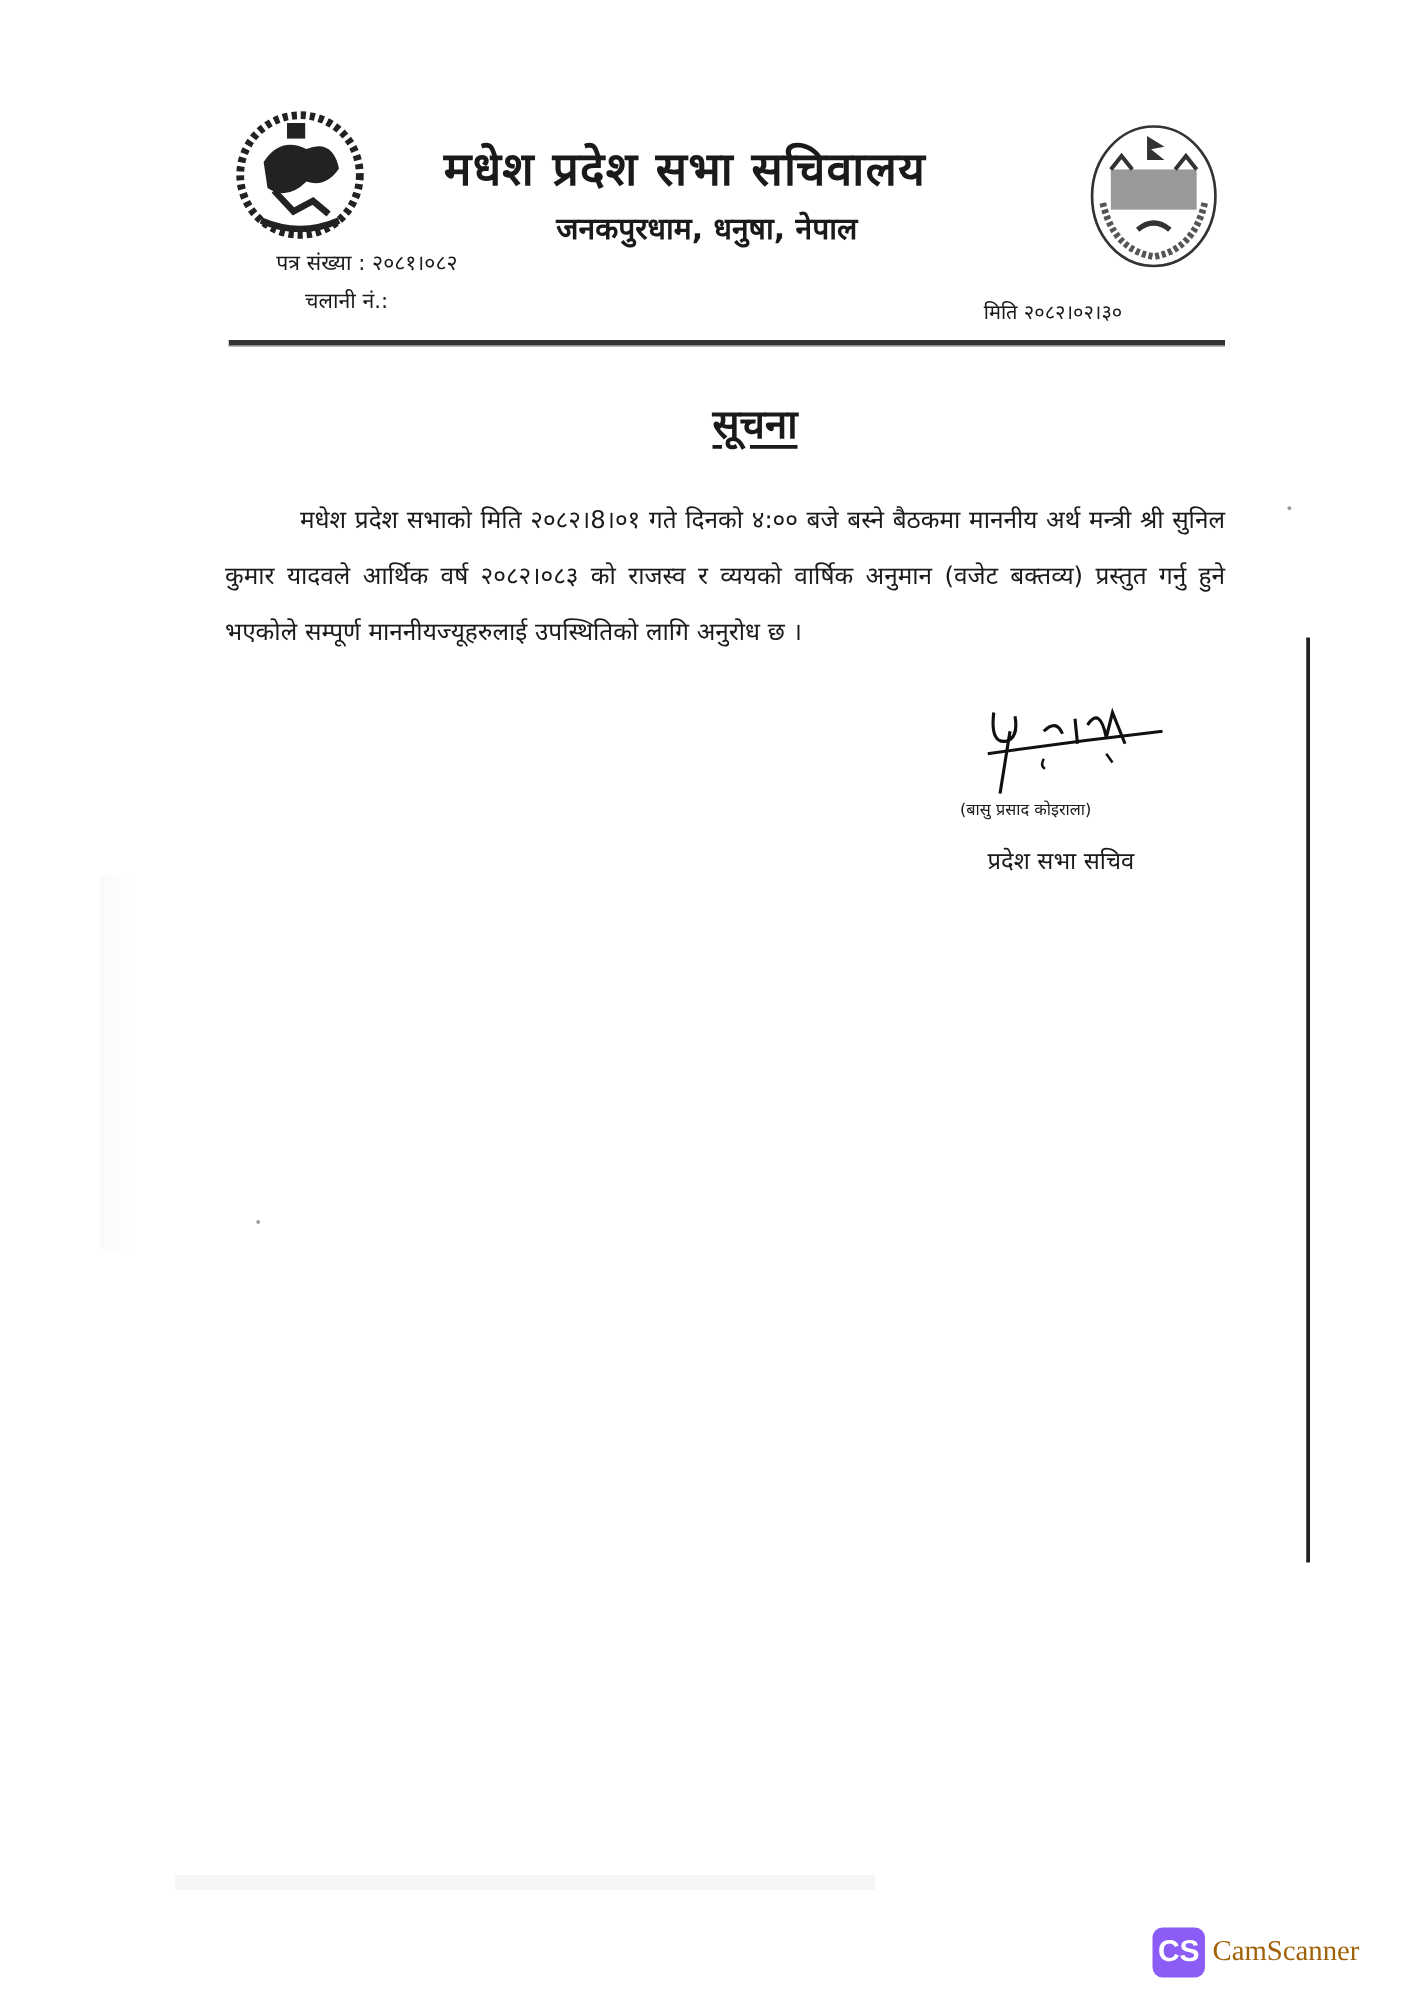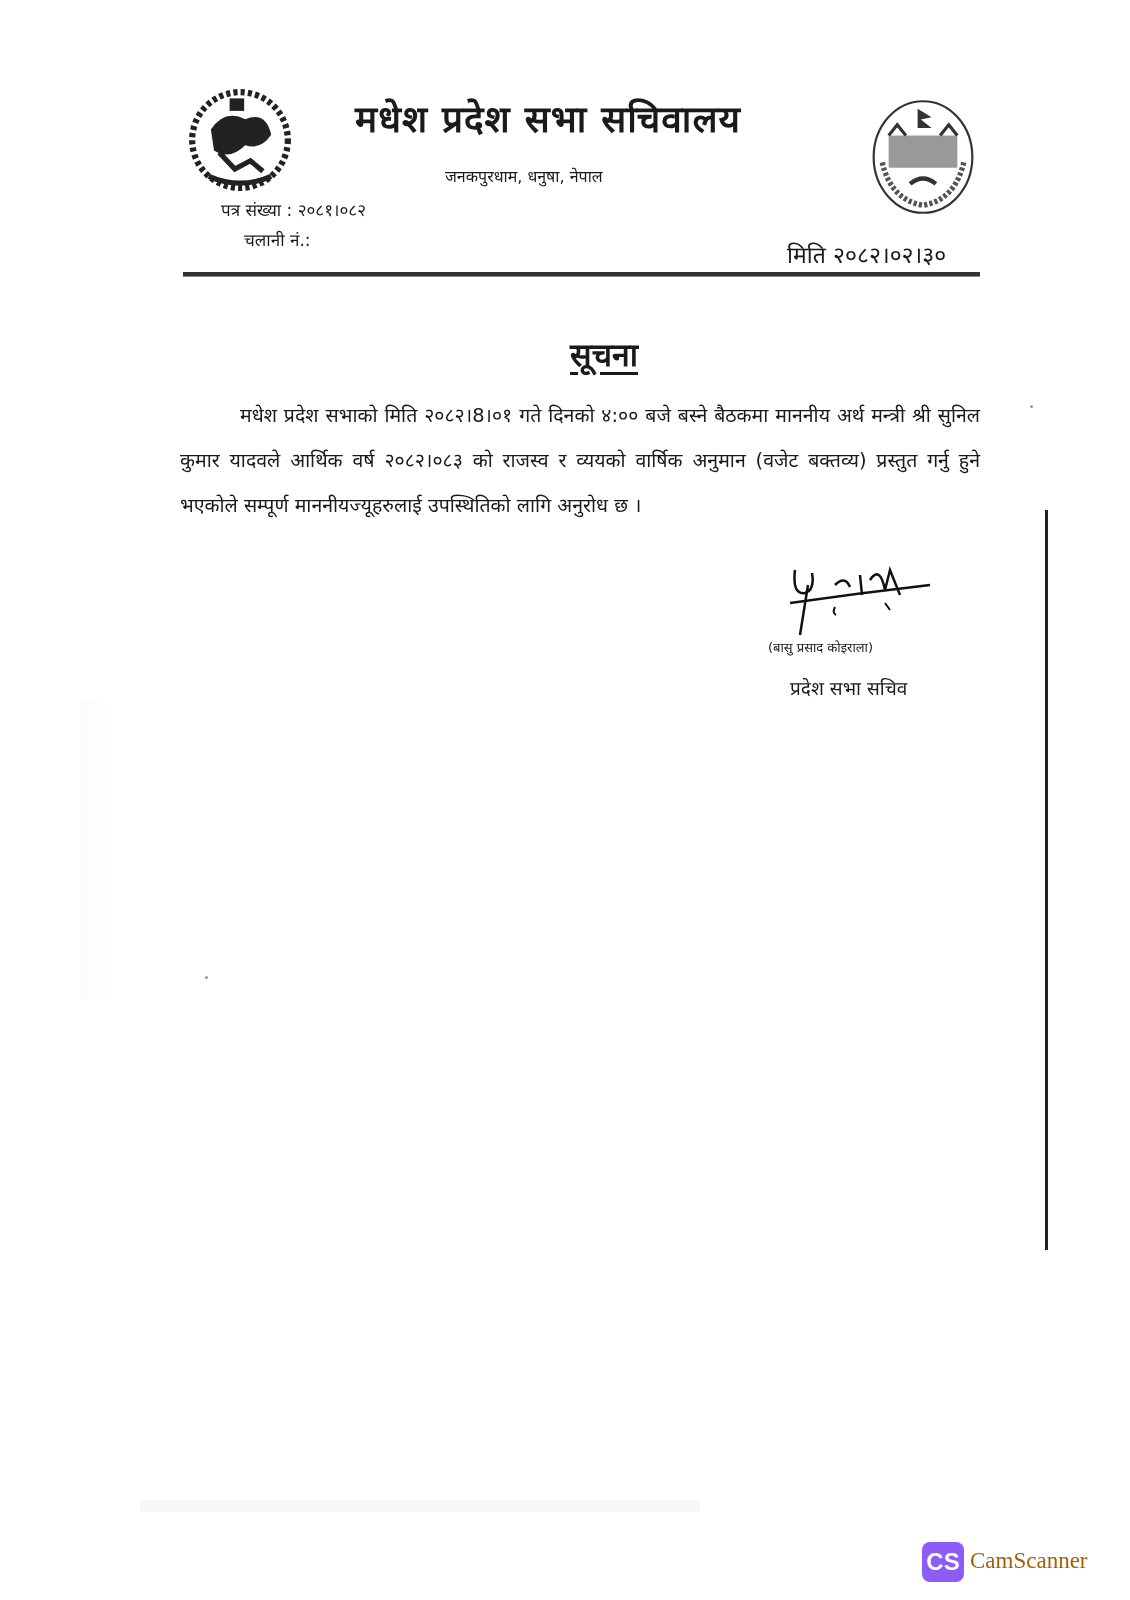--- a/index.html
+++ b/index.html
@@ -6,27 +6,27 @@
   body {
     width: 1130px; height: 1600px; background: #ffffff; position: relative; overflow: hidden;
     font-family: "DejaVu Sans", sans-serif; color: #1a1a1a;
   }
   .page-shadow-left { position: absolute; left: 80px; top: 700px; width: 30px; height: 300px; background: linear-gradient(to right, rgba(0,0,0,0.02), rgba(0,0,0,0)); }
   .right-edge { position: absolute; left: 1045px; top: 510px; width: 3px; height: 740px; background: #222; }
   .bottom-band { position: absolute; left: 140px; top: 1500px; width: 560px; height: 12px; background: #f6f6f6; }
   .emblem { position: absolute; border-radius: 50%; }
   .emblem-left { left: 188px; top: 88px; width: 104px; height: 104px; }
   .emblem-right { left: 868px; top: 98px; width: 110px; height: 118px; }
-  .title { position: absolute; left: 355px; top: 92px; font-size: 37px; font-weight: bold; letter-spacing: 1px; }
-  .subtitle { position: absolute; left: 445px; top: 165px; font-size: 16px; }
+  .title { position: absolute; left: 355px; top: 108px; font-size: 37px; font-weight: bold; letter-spacing: 1px; }
+  .subtitle { position: absolute; left: 445px; top: 165px; font-size: 24px; font-weight: bold; }
   .patra { position: absolute; left: 196px; top: 198px; font-size: 17px; margin-left: 25px; }
   .chalani { position: absolute; left: 196px; top: 228px; font-size: 17px; margin-left: 48px; }
-  .date { position: absolute; left: 787px; top: 238px; font-size: 23px; }
+  .date { position: absolute; left: 787px; top: 238px; font-size: 16px; }
   .rule { position: absolute; left: 183px; top: 272px; width: 797px; height: 4px; background: #333; border-bottom: 1px solid #888; }
-  .notice-title { position: absolute; left: 570px; top: 332px; font-size: 32px; font-weight: bold; text-decoration: underline; text-underline-offset: 6px; }
+  .notice-title { position: absolute; left: 570px; top: 316px; font-size: 32px; font-weight: bold; text-decoration: underline; text-underline-offset: 6px; }
   .body-text {
     position: absolute; left: 180px; top: 393px; width: 800px;
     font-size: 19.5px; line-height: 45px; text-align: justify; text-indent: 60px;
   }
   .signature { position: absolute; left: 790px; top: 565px; width: 150px; height: 70px; }
   .signer-name { position: absolute; left: 768px; top: 638px; font-size: 13px; }
   .signer-title { position: absolute; left: 790px; top: 675px; font-size: 19px; text-align: center; }
   .cs-badge { position: absolute; left: 922px; top: 1542px; width: 42px; height: 40px; background: #8b5cf6; border-radius: 8px; color: #fff; font-family: "Liberation Sans", sans-serif; font-weight: bold; font-size: 24px; text-align: center; line-height: 40px; }
   .cs-text { position: absolute; left: 970px; top: 1548px; font-family: "Liberation Serif", serif; font-size: 23px; color: #a16207; }
   .dot { position: absolute; width: 3px; height: 3px; background: #999; border-radius: 50%; }

